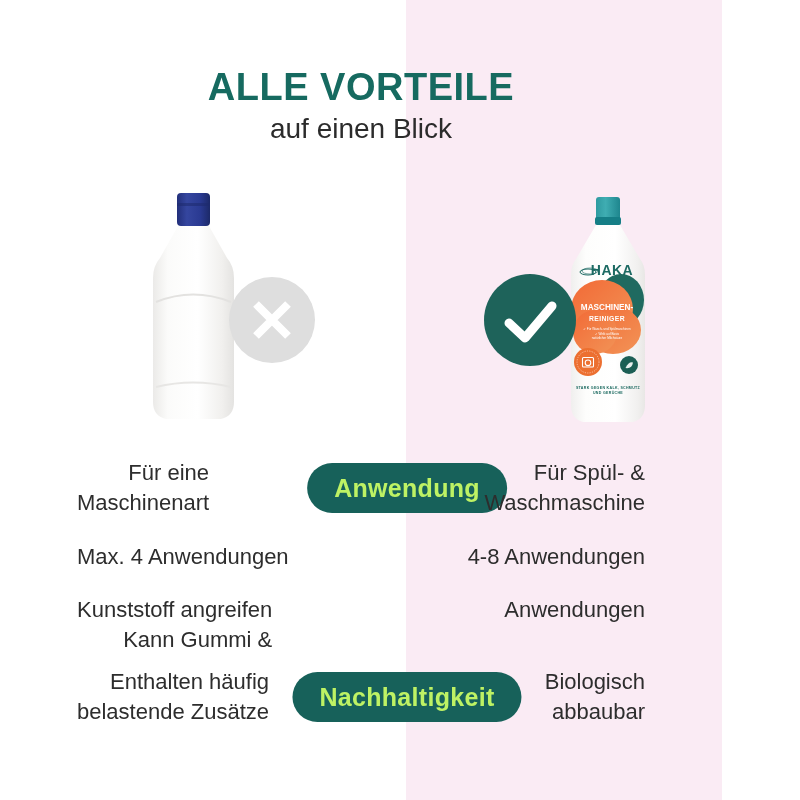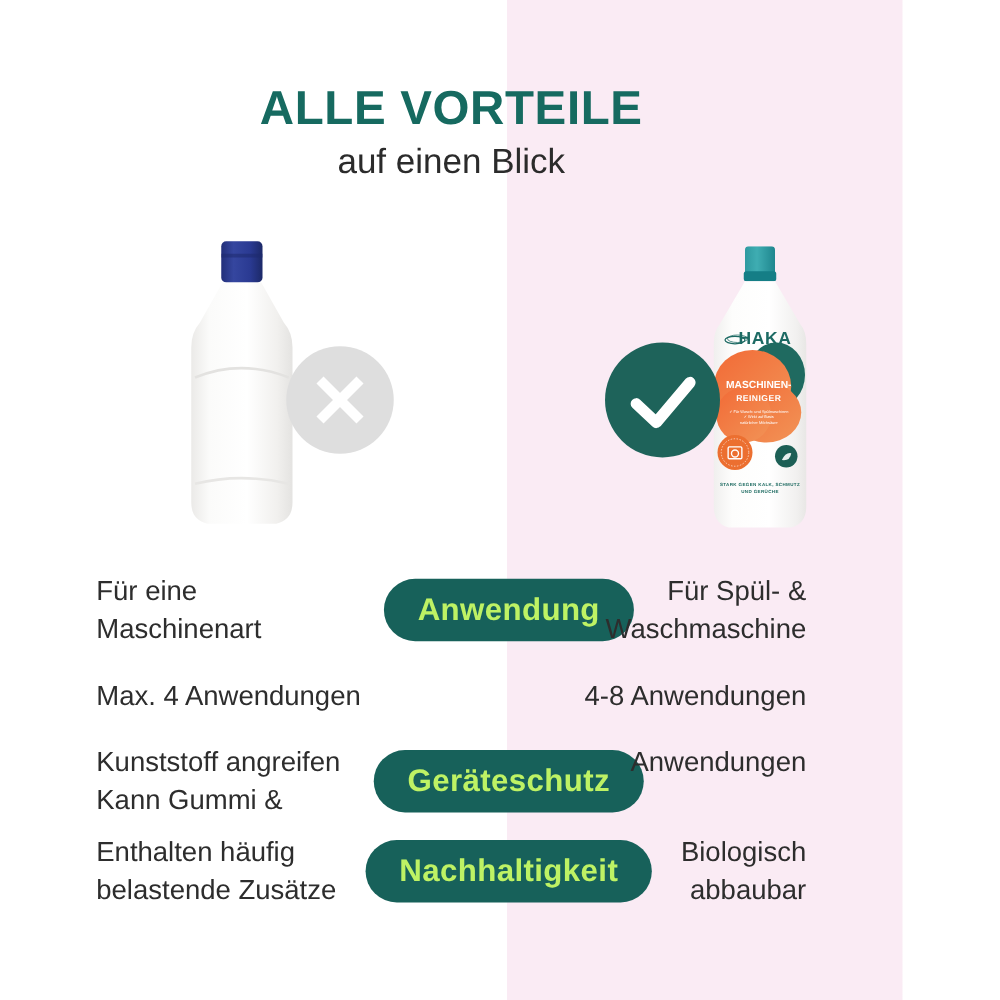--- a/index.html
+++ b/index.html
@@ -13,21 +13,21 @@
     font-size:38px;font-weight:700;color:#166a60;letter-spacing:.5px;
   }
   .subtitle{
     position:absolute;top:113px;left:0;width:100%;text-align:center;
     font-size:28px;color:#2b2b2b;
   }
   .bottle-svg{position:absolute;}
   .verdict-circle{position:absolute;border-radius:50%;display:flex;align-items:center;justify-content:center;}
   .circle-x{left:229px;top:277px;width:86px;height:86px;background:#dedede;}
   .circle-check{left:484px;top:274px;width:92px;height:92px;background:#1e635a;}
-  .cell-left{position:absolute;left:77px;font-size:22px;line-height:30px;color:#2d2d2d;text-align:left;white-space:nowrap;}
+  .cell-left{position:absolute;left:77px;font-size:22px;line-height:30px;color:#2d2d2d;text-align:right;white-space:nowrap;}
   .cell-right{position:absolute;right:77px;font-size:22px;line-height:30px;color:#2d2d2d;text-align:right;white-space:nowrap;}
   .pill{
     position:absolute;left:407px;transform:translateX(-50%);
     height:50px;padding:0 27px;background:#17615a;border-radius:26px;
     color:#bef264;font-size:25px;font-weight:700;letter-spacing:.3px;
     display:flex;align-items:center;justify-content:center;white-space:nowrap;
   }
 </style>
 </head>
 <body>
@@ -142,21 +142,20 @@
     <div>Max. 4 Anwendungen</div>
   </div>
   <div class="cell-right" style="top:542px">
     <div>4-8 Anwendungen</div>
   </div>
 
   <div class="cell-left" style="top:595px">
     <div>Kunststoff angreifen</div>
     <div>Kann Gummi &amp;</div>
   </div>
-  <div class="pill" style="top:600px">Geräteschutz</div>
   <div class="cell-right" style="top:595px">
     <div>Anwendungen</div>
   </div>
 
   <div class="cell-left" style="top:667px">
     <div>Enthalten häufig</div>
     <div>belastende Zusätze</div>
   </div>
   <div class="pill" style="top:672px">Nachhaltigkeit</div>
   <div class="cell-right" style="top:667px">

